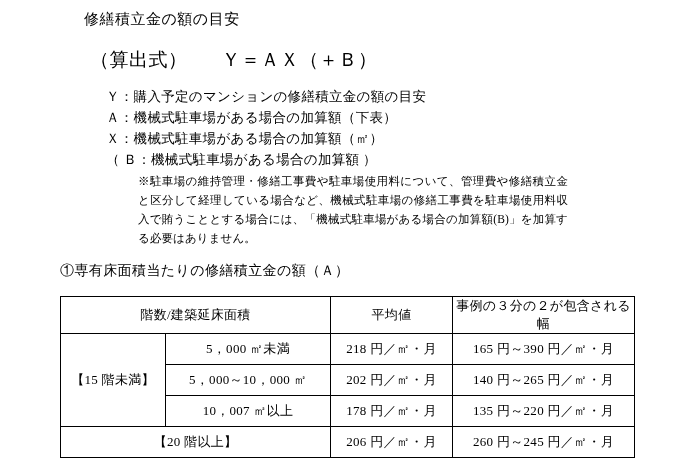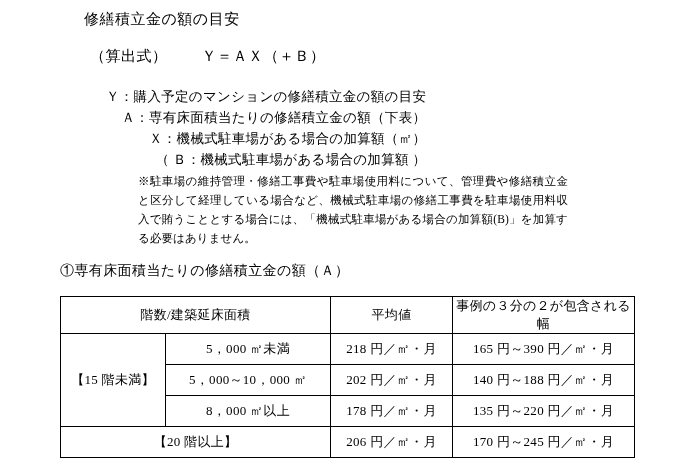--- a/index.html
+++ b/index.html
@@ -25,38 +25,37 @@
     left: 84px;
     top: 10px;
     font-size: 15px;
     letter-spacing: 0.5px;
     text-align: center;
   }
   .formula {
     position: absolute;
     left: 90px;
     top: 47px;
-    font-size: 15px;
+    font-size: 19px;
     letter-spacing: 0.5px;
   }
   .formula .gap {
     display: inline-block;
     width: 34px;
   }
   .defs {
     position: absolute;
     left: 106px;
     top: 86px;
     font-size: 13.5px;
     line-height: 21px;
     letter-spacing: 0.3px;
   }
   .defs .line {
     white-space: nowrap;
-    text-align: right;
   }
   .note {
     position: absolute;
     left: 138px;
     top: 172px;
     width: 430px;
     font-size: 11.5px;
     line-height: 19px;
     letter-spacing: 0.1px;
     text-align: justify;
@@ -96,21 +95,21 @@
 <div class="page">
 
   <div class="heading">修繕積立金の額の目安</div>
 
   <div class="formula">
     <span>（算出式）</span><span class="gap"></span><span>Ｙ＝ＡＸ（＋Ｂ）</span>
   </div>
 
   <div class="defs">
     <div class="line">Ｙ：購入予定のマンションの修繕積立金の額の目安</div>
-    <div class="line">Ａ：専有床面積当たりの修繕積立金の額（下表）</div>
+    <div class="line">Ａ：機械式駐車場がある場合の加算額（下表）</div>
     <div class="line">Ｘ：機械式駐車場がある場合の加算額（㎡）</div>
     <div class="line">（ Ｂ：機械式駐車場がある場合の加算額 ）</div>
   </div>
 
   <div class="note">※駐車場の維持管理・修繕工事費や駐車場使用料について、管理費や修繕積立金と区分して経理している場合など、機械式駐車場の修繕工事費を駐車場使用料収入で賄うこととする場合には、「機械式駐車場がある場合の加算額(B)」を加算する必要はありません。</div>
 
   <div class="section-title">①専有床面積当たりの修繕積立金の額（Ａ）</div>
 
   <table class="data">
     <tbody>
@@ -121,28 +120,28 @@
       </tr>
       <tr>
         <td class="c1" rowspan="3">【15 階未満】</td>
         <td class="c2">5，000 ㎡未満</td>
         <td class="c3">218 円／㎡・月</td>
         <td class="c4">165 円～390 円／㎡・月</td>
       </tr>
       <tr>
         <td class="c2">5，000～10，000 ㎡</td>
         <td class="c3">202 円／㎡・月</td>
-        <td class="c4">140 円～188 円／㎡・月</td>
+        <td class="c4">140 円～265 円／㎡・月</td>
       </tr>
       <tr>
-        <td class="c2">8，000 ㎡以上</td>
+        <td class="c2">10，007 ㎡以上</td>
         <td class="c3">178 円／㎡・月</td>
         <td class="c4">135 円～220 円／㎡・月</td>
       </tr>
       <tr>
         <td class="span2" colspan="2">【20 階以上】</td>
         <td class="c3">206 円／㎡・月</td>
-        <td class="c4">170 円～245 円／㎡・月</td>
+        <td class="c4">260 円～245 円／㎡・月</td>
       </tr>
     </tbody>
   </table>
 
 </div>
 
 </body></html>

